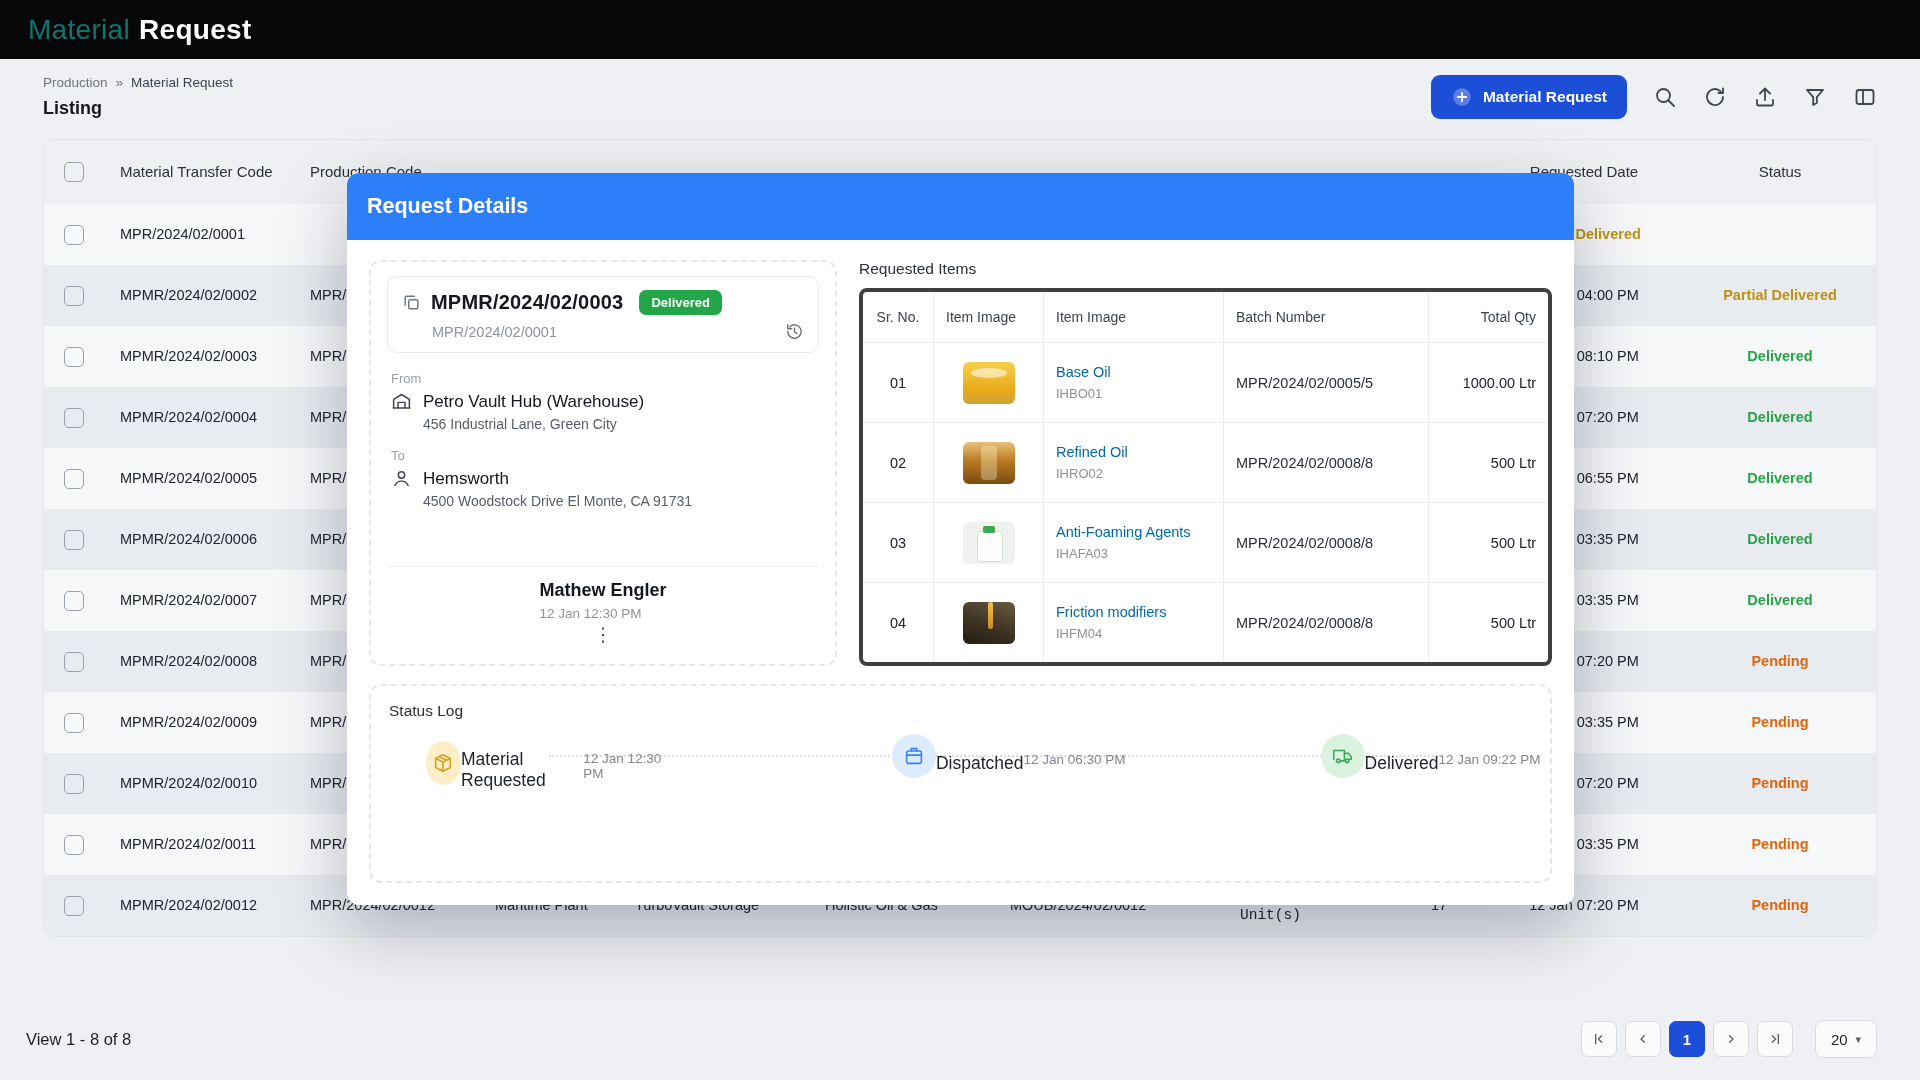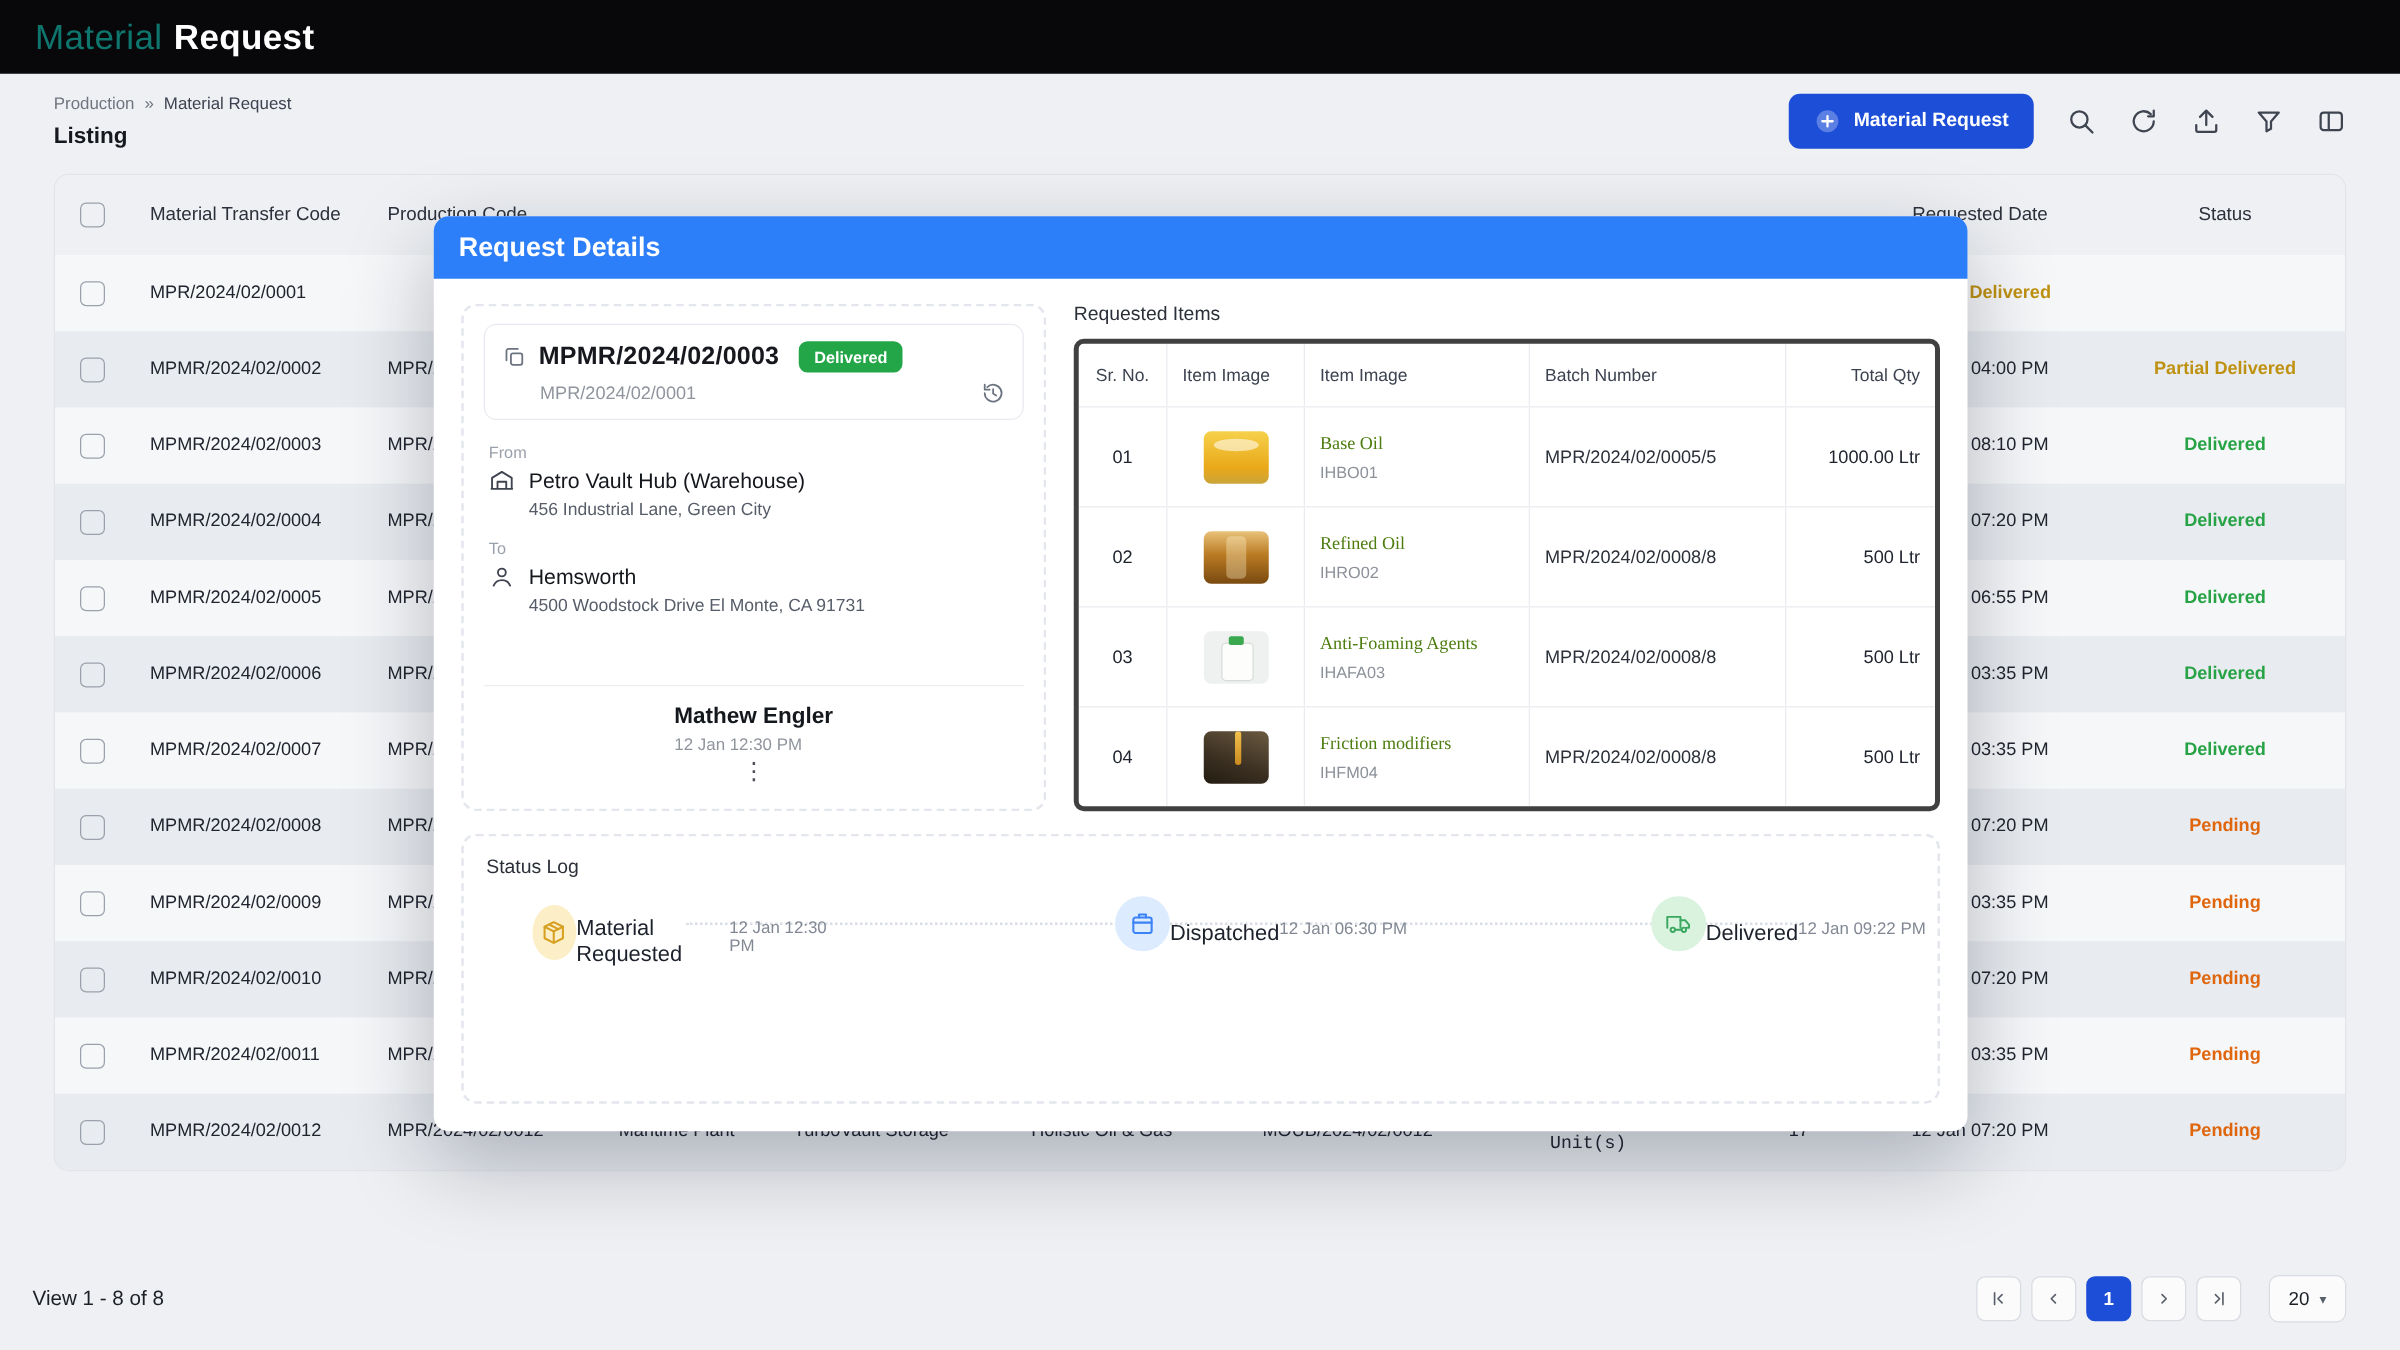--- a/index.html
+++ b/index.html
@@ -49,21 +49,21 @@
     display:flex; align-items:center; justify-content:center; cursor:pointer; }
   .pg-btn svg { width:16px; height:16px; }
   .pg-btn.active { background:#1d4ed8; border-color:#1d4ed8; color:#fff; font-size:15px; font-weight:600; }
   .pg-select { margin-left:14px; height:38px; min-width:62px; border:1px solid #d8dbe1; border-radius:8px; background:#fbfbfc;
     display:flex; align-items:center; justify-content:center; gap:8px; font-size:15px; color:#1c2027; cursor:pointer; padding:0 10px; }
   .pg-select .caret { font-size:11px; color:#5a606b; }
 
   
   .modal { position:absolute; left:347px; top:173px; width:1227px; height:732px; background:#fff; border-radius:12px;
     box-shadow:0 24px 70px rgba(15,23,42,.28); display:flex; flex-direction:column; }
-  .modal-head { height:50px; background:#2d7ff9; border-radius:12px 12px 0 0; display:flex; align-items:center; padding:0 20px;
+  .modal-head { height:67px; background:#2d7ff9; border-radius:12px 12px 0 0; display:flex; align-items:center; padding:0 20px;
     color:#fff; font-size:21.5px; font-weight:700; }
   .modal-body { flex:1; padding:20px 22px 22px; display:flex; flex-direction:column; gap:18px; }
   .top-sec { display:flex; gap:22px; }
 
   
   .req-card { width:468px; border:2px dashed #e3e6ec; border-radius:12px; padding:14px 16px; display:flex; flex-direction:column; }
   .code-card { border:1px solid #e8eaef; border-radius:10px; padding:13px 14px 11px; }
   .code-row { display:flex; align-items:center; gap:10px; }
   .code-row .code { font-size:20px; font-weight:700; color:#16181d; letter-spacing:.2px; }
   .badge { background:#23a648; color:#fff; font-size:13px; font-weight:700; padding:5px 12px; border-radius:7px; margin-left:6px; }
@@ -89,21 +89,21 @@
   .items-table { border:4px solid #404040; border-radius:8px; overflow:hidden; }
   .it-head, .it-row { display:grid; grid-template-columns:70px 110px 1fr 205px 120px; }
   .it-head { height:50px; }
   .it-head .icell { font-size:14px; color:#3c4250; }
   .it-row { height:80px; border-top:1px solid #e9ebf0; }
   .icell { display:flex; align-items:center; padding:0 12px; }
   .icell + .icell { border-left:1px solid #e9ebf0; }
   .i-sr { justify-content:center; font-size:14.5px; color:#20242e; }
   .i-img { justify-content:center; }
   .i-qty { justify-content:flex-end; font-size:14.5px; color:#20242e; }
-  .item-name { font-size:14.5px; color:#4d7c0f; cursor:pointer;font-family:Liberation Serif, serif; }
+  .item-name { font-size:14.5px; color:#0369a1; cursor:pointer; }
   .item-code { font-size:13px; color:#8b9099; margin-top:6px; }
   .i-batch { font-size:14.5px; color:#2a2f38; }
   .thumb { width:52px; height:42px; border-radius:6px; position:relative; overflow:hidden; flex:none; }
   .t1 { background:linear-gradient(180deg,#f6d14b 0%,#e9a819 70%,#caa43a 100%); }
   .t1::after { content:""; position:absolute; left:8px; right:8px; top:6px; height:10px; border-radius:50%; background:rgba(255,255,255,.55); }
   .t2 { background:linear-gradient(180deg,#e9c27a 0%,#b97a22 45%,#7a4a10 100%); }
   .t2::after { content:""; position:absolute; left:18px; top:4px; width:16px; height:34px; border-radius:4px; background:rgba(255,243,205,.35); }
   .t3 { background:#eef1ef; }
   .t3::after { content:""; position:absolute; left:14px; top:9px; width:24px; height:29px; background:#fdfdfb; border:1px solid #d8dcd8; border-radius:4px; }
   .t3::before { content:""; position:absolute; left:20px; top:4px; width:12px; height:7px; background:#39a84e; border-radius:2px; z-index:1; }

